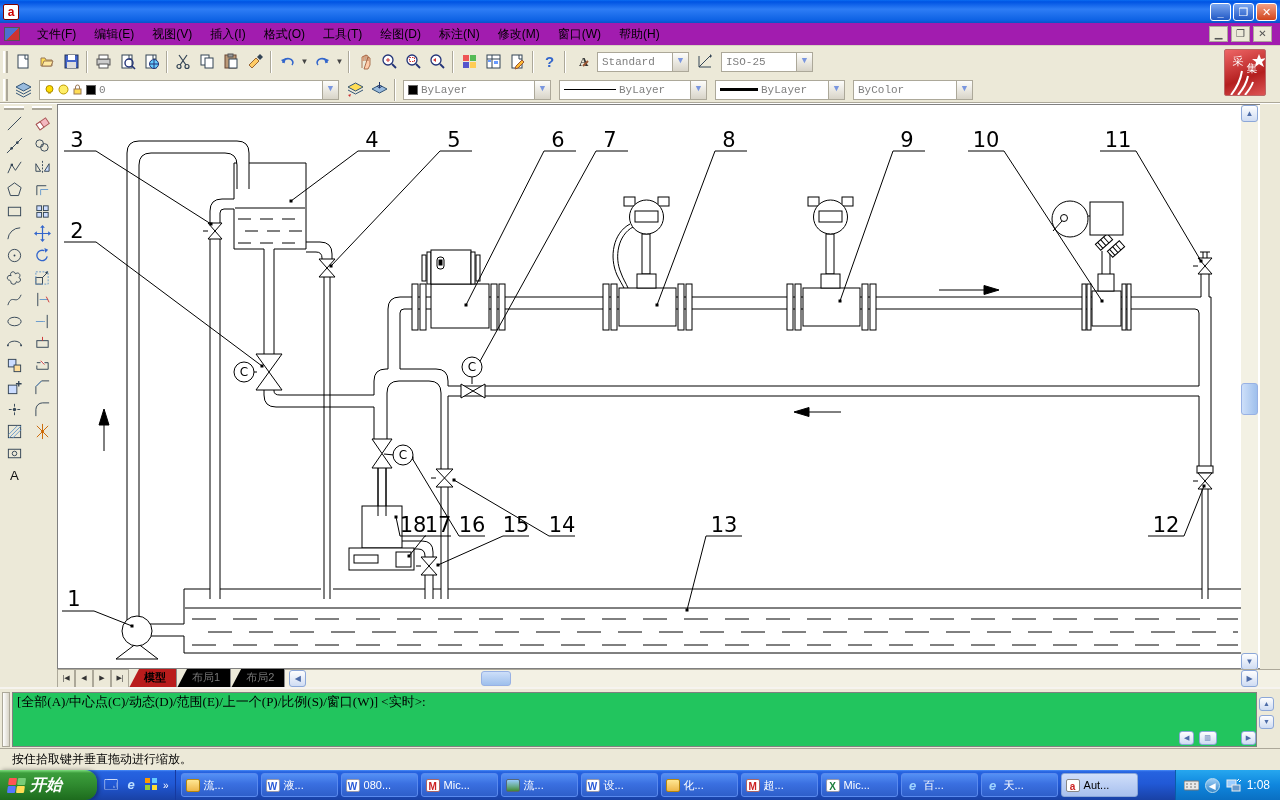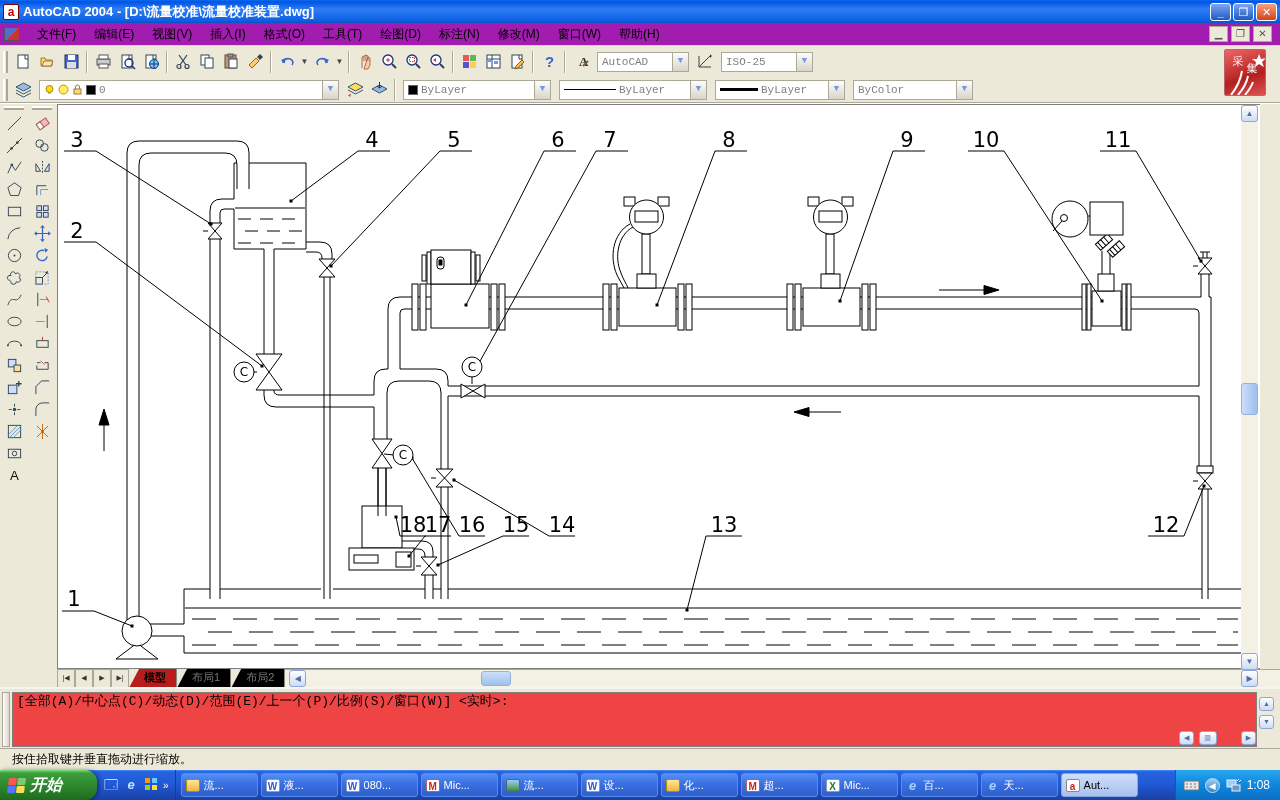--- a/index.html
+++ b/index.html
@@ -65,22 +65,22 @@
   .navbtn{width:18px;border:1px solid #aca899;background:#ece9d8;text-align:center;font-size:7px;line-height:16px;color:#333;}
   .tab{padding:1px 10px 0 14px;border:1px solid #888;border-top:none;clip-path:polygon(10px 0,100% 0,100% 100%,0 100%);
     background:#000000;color:#777;}
   .tab.active{background:#b91c1c;color:#000;font-weight:bold;}
   #hscroll-area{flex:1;position:relative;background:#f3f1e4;border-top:1px solid #aca899;}
   
   #cmdwin{position:absolute;left:0;top:687px;width:1280px;height:61px;background:#ece9d8;
     border-top:2px solid #f6f4ef;padding:2px;}
   #cmdgrip{position:absolute;left:2px;top:3px;width:8px;height:55px;
     background:linear-gradient(90deg,#fff,#d8d4c8);border:1px solid #aca899;}
-  #cmdtext{position:absolute;left:12px;top:3px;width:1245px;height:55px;background:#ef4444;
-    border:1px solid #808080;font-family:Liberation Mono, monospace;
+  #cmdtext{position:absolute;left:12px;top:3px;width:1245px;height:55px;background:#22c55e;
+    border:1px solid #808080;font-family:Liberation Serif, serif;
     font-size:13px;line-height:15px;color:#000;padding:1px 4px;overflow:hidden;}
   #cmd-vscroll{position:absolute;right:6px;top:8px;}
   #cmd-hscroll{position:absolute;right:24px;top:42px;height:14px;}
   .minibtn{display:inline-block;width:15px;height:14px;border:1px solid #8ca7d8;border-radius:3px;
     background:linear-gradient(180deg,#fefefe,#cfdcf3);color:#4d6ca8;font-size:7px;text-align:center;line-height:12px;vertical-align:top;}
   
   #statusbar{position:absolute;left:0;top:748px;width:1280px;height:22px;background:#ece9d8;
     border-top:1px solid #aca899;font-size:12px;color:#000;display:flex;align-items:center;padding-left:12px;}
   
   #taskbar{position:absolute;left:0;top:770px;width:1280px;height:30px;
@@ -341,21 +341,20 @@
       </symbol>
     <symbol id="tb-explode" viewBox="0 0 18 18">
         <path d="M9 9L3 3M9 9l6-6M9 9l-6 6M9 9l6 6M9 9V1M9 9v8" stroke="#c60"></path>
         <circle cx="9" cy="9" r="1.5" fill="#c60"></circle>
       </symbol>
   </defs>
 </svg>
 
 <div id="titlebar">
   <div class="appicon">a</div>
-  <span>AutoCAD 2004 - [D:\流量校准\流量校准装置.dwg]</span>
   <div class="winbtns">
     <div class="winbtn">_</div>
     <div class="winbtn">❐</div>
     <div class="winbtn close">✕</div>
   </div>
 </div>
 
 <div id="menubar">
   <div class="docicon"></div>
   <div id="menuitems" style="display:flex">
@@ -491,21 +490,21 @@
       </div>
     </div>
   <div class="tsep"></div>
   <div class="tbtn">
       <svg viewBox="0 0 17 17">
         <text x="6" y="13" font-size="13" font-weight="bold" fill="#333" font-family="Liberation Serif,serif">A</text>
         <path d="M10 13l5-5" stroke="#953" stroke-width="2"></path>
       </svg>
     </div>
   <div class="combo" style="width:92px">
-    <span class="val">AutoCAD</span>
+    <span class="val">Standard</span>
     <span class="drop">▼</span>
   </div>
   <div class="tbtn">
       <svg viewBox="0 0 17 17">
         <path d="M2 14L14 2M2 14h12M2 14V3" stroke="#345"></path>
         <path d="M13 1l2 2-2 2z" fill="#345"></path>
       </svg>
     </div>
   <div class="combo" style="width:92px">
     <span class="val">ISO-25</span>

